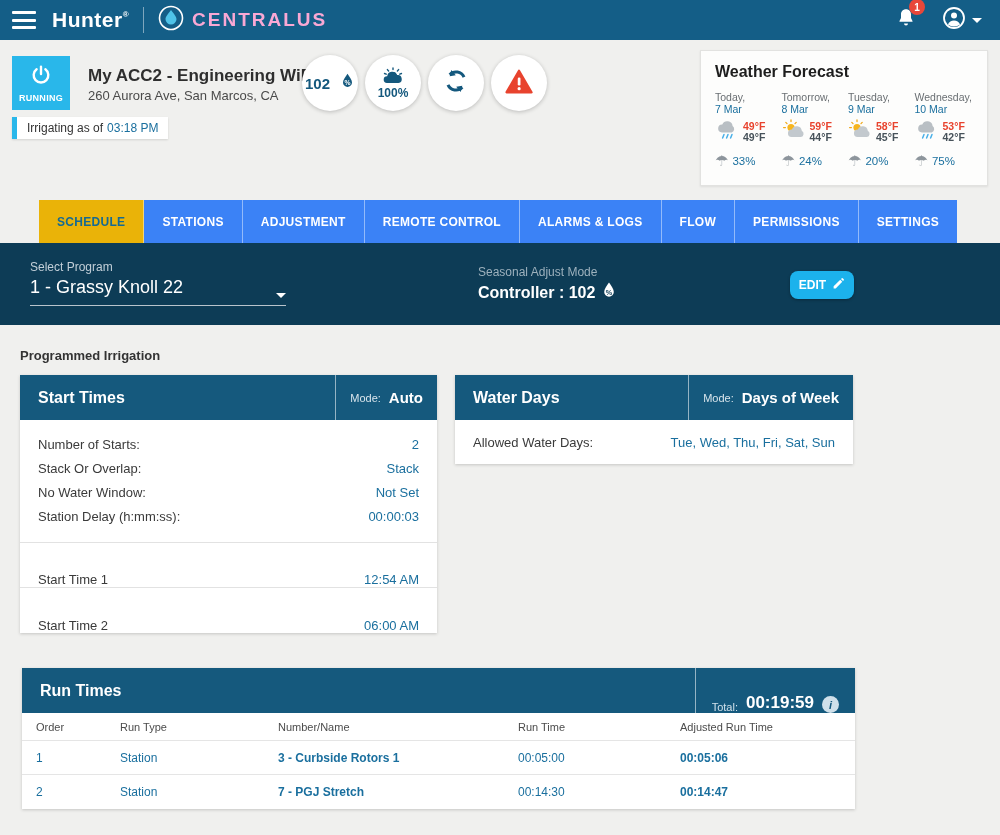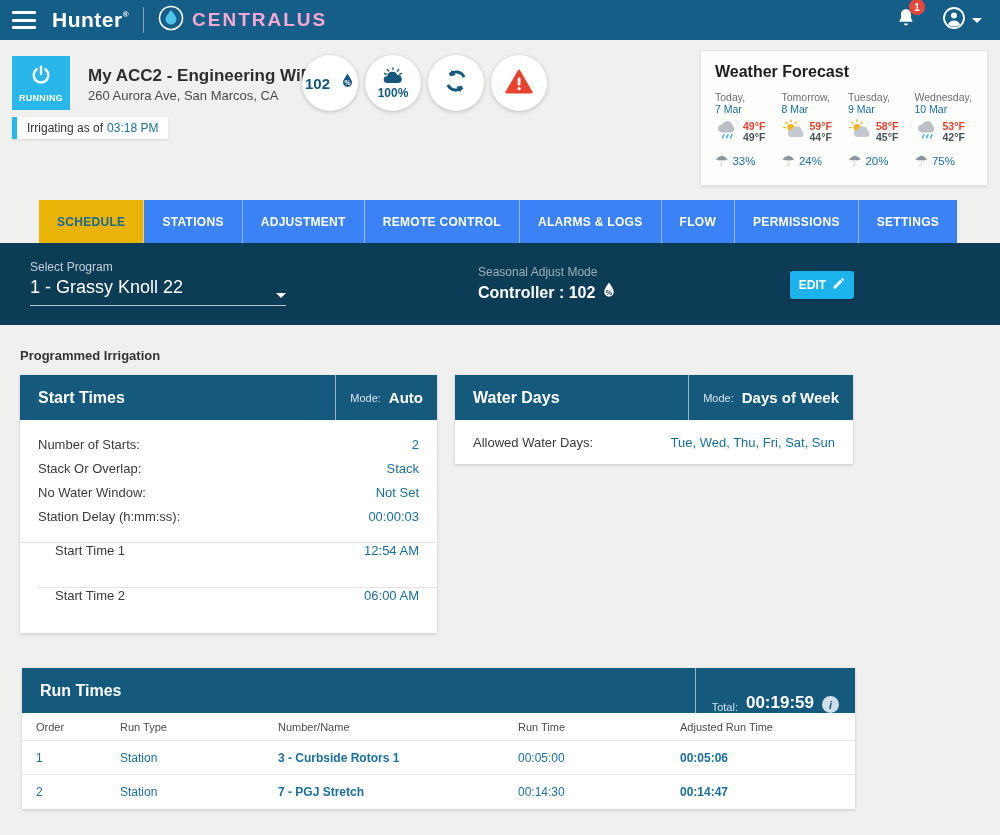--- a/index.html
+++ b/index.html
@@ -63,42 +63,42 @@
   .tab.active { background:#eab308; color:#156a92;margin-left:24px; }
 
   
   .program-bar { position:absolute; left:0; top:243px; width:100%; height:82px; background:#0d3c56; }
   .sel-label { position:absolute; left:30px; top:17px; font-size:12px; color:#c2cfd8; }
   .sel-value { position:absolute; left:30px; top:34px; width:256px; color:#fff; font-size:18px;
                border-bottom:1px solid #b9c4cc; padding-bottom:7px; display:flex; justify-content:space-between; align-items:flex-end; cursor:pointer; }
   .sel-value .caret-down { border-top-color:#fff; }
   .seasonal-label { position:absolute; left:478px; top:22px; font-size:12px; color:#9db1bd; }
   .seasonal-value { position:absolute; left:478px; top:38px; font-size:16px; font-weight:bold; color:#fff; display:flex; align-items:center; gap:6px; }
-  .edit-btn { position:absolute; left:790px; top:28px; width:64px; height:28px; background:#1cb2ec; border:none; border-radius:3px;
+  .edit-btn { position:absolute; left:790px; top:28px; width:64px; height:28px; background:#1cb2ec; border:none; border-radius:8px;
               color:#fff; font-size:12px; font-weight:bold; display:flex; align-items:center; justify-content:center; gap:6px; cursor:pointer;
               box-shadow:0 1px 3px rgba(0,0,0,.3); }
 
   
   .section-title { position:absolute; left:20px; top:348px; font-size:13px; font-weight:bold; color:#333; }
   .card { position:absolute; background:#fff; box-shadow:0 1px 3px rgba(0,0,0,.18); }
   .card-header { height:45px; background:#15597d; display:flex; align-items:stretch; }
   .card-header .title { flex:1; display:flex; align-items:center; padding-left:18px; color:#fff; font-size:16px; font-weight:bold; }
   .mode-box { border-left:1px solid rgba(255,255,255,.55); display:flex; align-items:center; gap:8px; padding:0 14px; }
   .mode-box .mlabel { font-size:11px; color:#d9e5ec; }
   .mode-box .mvalue { font-size:15px; font-weight:bold; color:#fff; }
 
   .card-start { left:20px; top:375px; width:417px; }
   .card-water { left:455px; top:375px; width:398px; }
 
   .info-rows { padding:12px 18px 6px 18px; }
   .info-row { display:flex; justify-content:space-between; align-items:center; height:24px; }
   .info-row .lab { font-size:13px; color:#3a3a3a; }
   .info-row .val { font-size:13px; color:#1a6f9e; }
   .hr { border-top:1px solid #e2e2e2; margin:8px 0 0 0; }
-  .time-row { display:flex; justify-content:space-between; align-items:flex-start; height:45px; padding:0 18px; border-bottom:1px solid #e2e2e2;margin-left:17px; }
+  .time-row { display:flex; justify-content:space-between; align-items:flex-end; height:45px; padding:0 18px; border-bottom:1px solid #e2e2e2; }
   .time-row:last-child { border-bottom:none; }
   .time-row .lab { font-size:13px; color:#3a3a3a; }
   .time-row .val { font-size:13px; color:#1a6f9e; }
   .water-body { display:flex; justify-content:space-between; align-items:center; height:44px; padding:0 18px; }
   .water-body .lab { font-size:13px; color:#3a3a3a; }
   .water-body .val { font-size:13px; color:#1a6f9e; }
 
   
   .card-run { left:22px; top:668px; width:833px; }
   .total-box { border-left:1px solid rgba(255,255,255,.55); display:flex; align-items:flex-end; gap:8px; padding:0 16px; }

